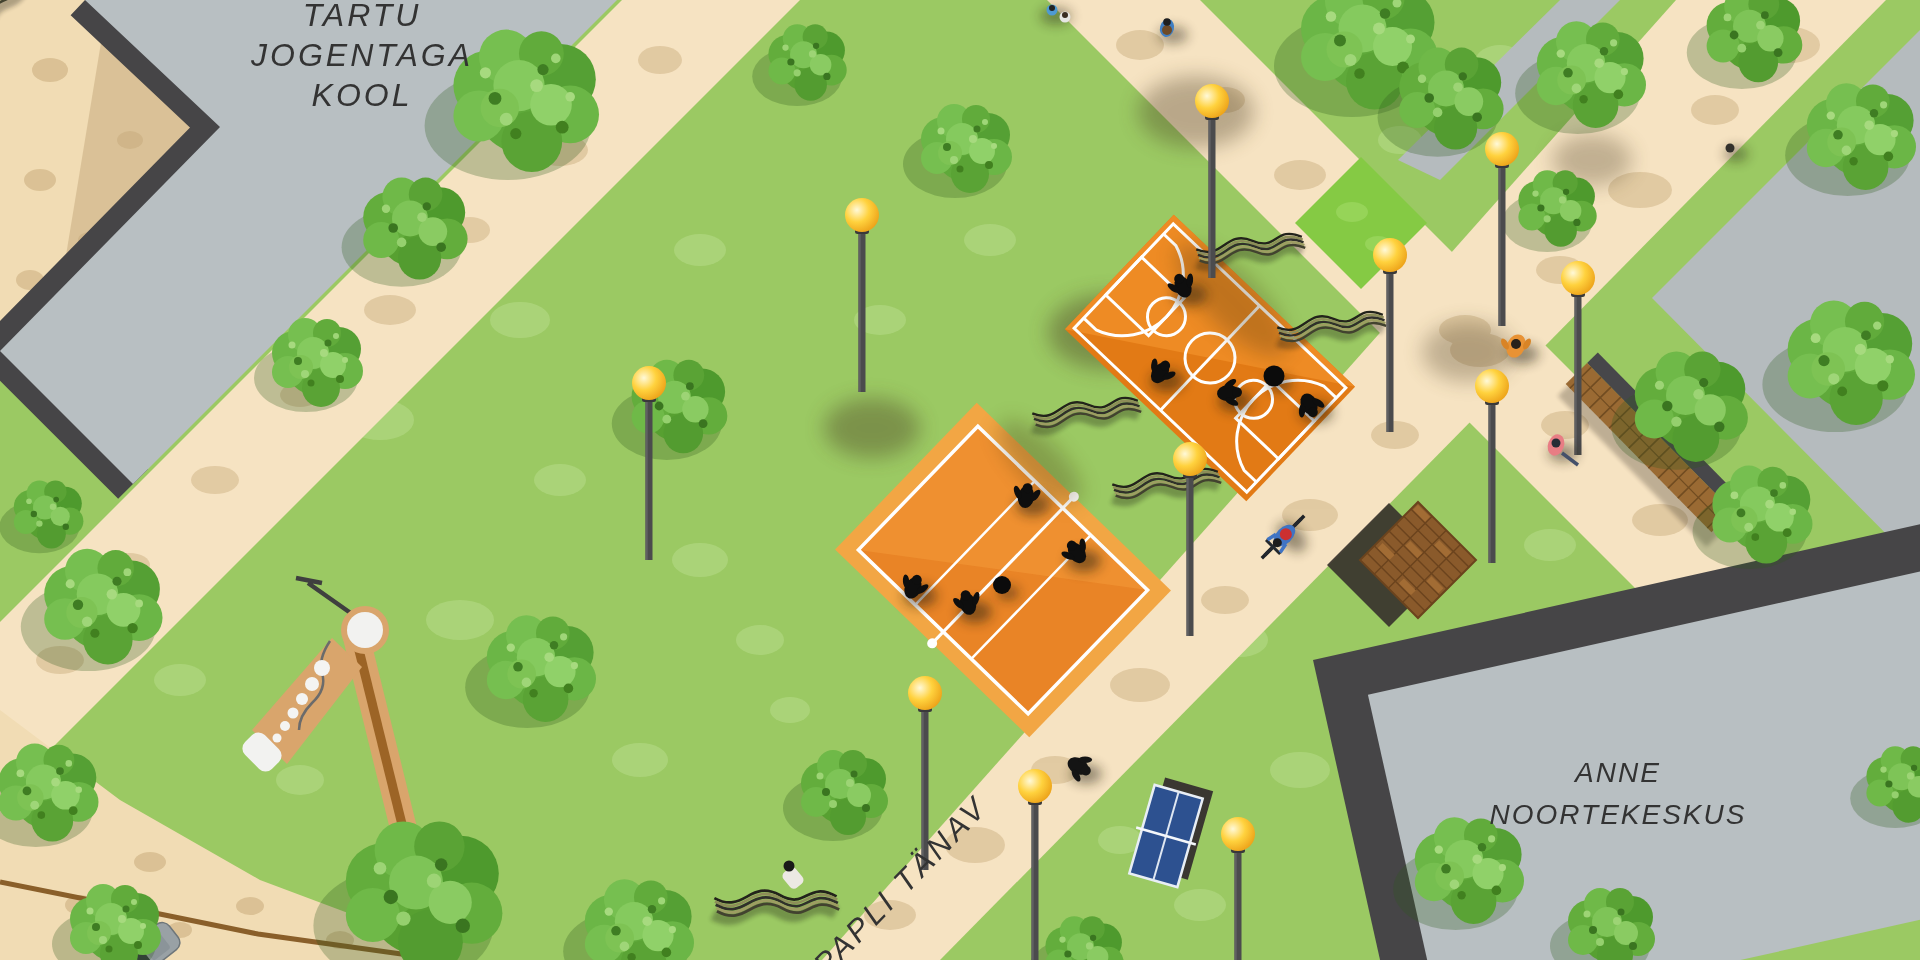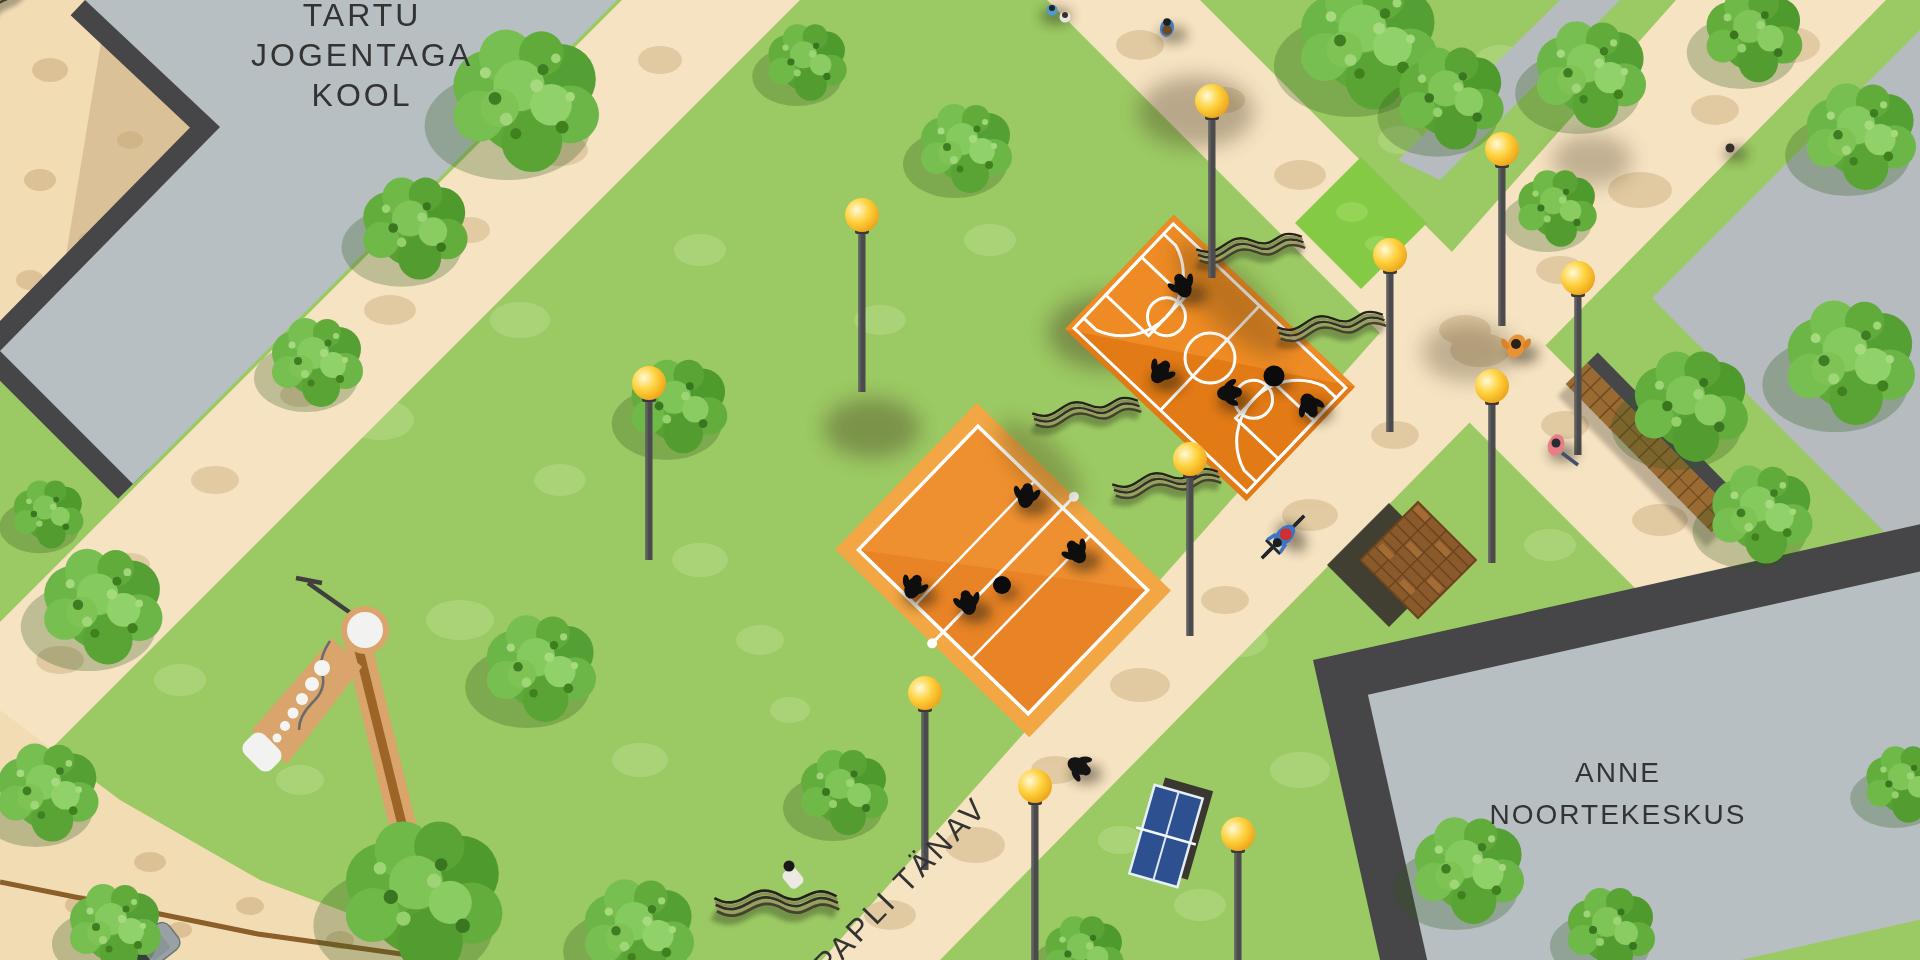--- a/index.html
+++ b/index.html
@@ -1,17 +1,17 @@
 <!DOCTYPE html>
 <html><head>
 <meta charset="utf-8">
 <style>
   html,body{margin:0;padding:0;background:#9bc963;}
   body{width:1920px;height:960px;overflow:hidden;}
-  #stage{width:1920px;height:957px;position:relative;}
+  #stage{width:1920px;height:957px;position:relative;font-style:italic;}
   svg{display:block;}
   text{font-family:"Liberation Sans", sans-serif;fill:#333;}
 </style>
 </head>
 <body>
 
 <div id="stage">
 <svg width="1920" height="960" viewBox="0 0 1920 960" xmlns="http://www.w3.org/2000/svg">
   <defs>
     <filter id="f2" x="-80%" y="-80%" width="260%" height="260%">

